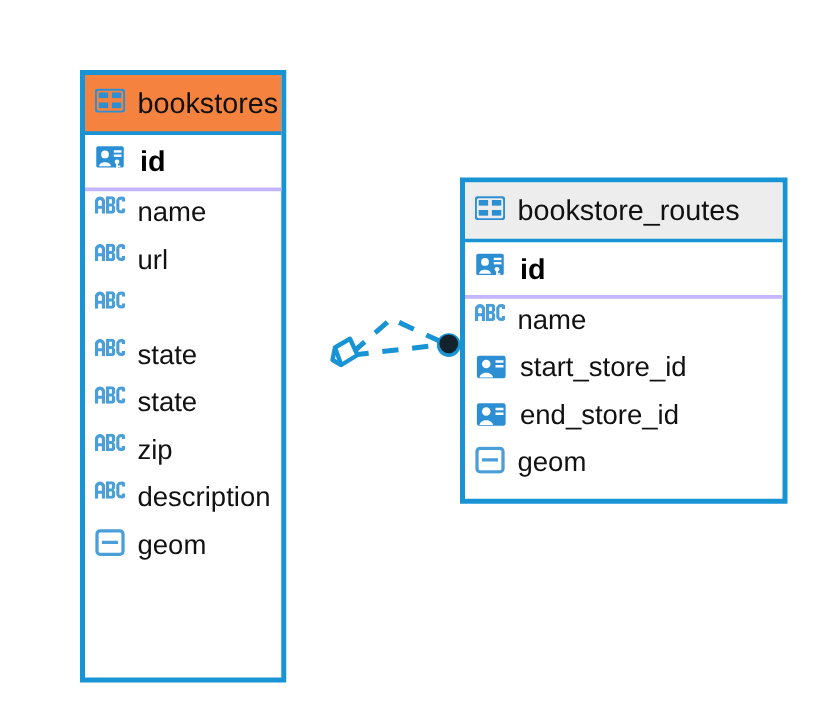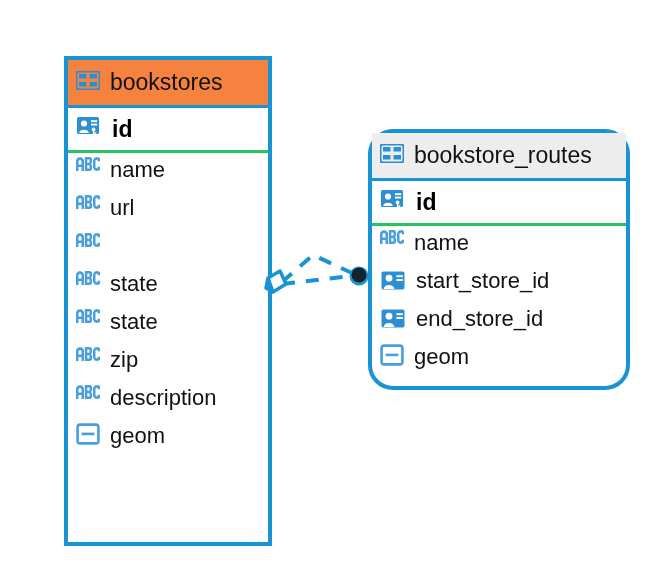--- a/index.html
+++ b/index.html
@@ -25,21 +25,21 @@
     border-bottom:3px solid #1894d4;
   }
   .entity-header.selected{background:#f5833f;}
   .entity-header.normal{background:#ededed;}
   .entity-title{
     font-size:23px;color:#111111;margin-left:10px;
     white-space:nowrap;letter-spacing:0px;
   }
   .pk-row{
     height:45px;display:flex;align-items:center;padding:0 8px;
-    box-sizing:border-box;border-bottom:3px solid #22c55e;
+    box-sizing:border-box;border-bottom:3px solid #c4b5fd;
     background:#ffffff;
   }
   .pk-label{font-size:23px;font-weight:bold;color:#000;margin-left:10px;}
   .fields{padding:4px 8px 6px 8px;}
   .field-row{
     height:38px;display:flex;align-items:flex-start;
   }
   .field-label{font-size:22px;color:#111;margin-left:10px;white-space:nowrap;}
 
   
@@ -50,21 +50,21 @@
   .ico-geom{width:24px;height:22px;}
 
   
   .connector{position:absolute;left:0;top:0;width:654px;height:570px;pointer-events:none;}
 </style>
 </head>
 <body>
 
 <div class="canvas">
 
-  <div class="entity" id="entity-0" style="left:64px;top:56px;width:208px;height:490px;">
+  <div class="entity" id="entity-0" style="left:64px;top:56px;width:165px;height:490px;">
 
     <div class="entity-header selected">
       <span class="ico">
         <svg class="ico-tbl" viewBox="0 0 24 19">
           <rect x="0.5" y="0.5" width="23" height="18" rx="2.5" fill="none" stroke="#2c8fd4" stroke-width="2"></rect>
           <rect x="3" y="3" width="7.5" height="4.5" fill="#2c8fd4"></rect>
           <rect x="13.5" y="3" width="7.5" height="4.5" fill="#2c8fd4"></rect>
           <rect x="3" y="11" width="7.5" height="4.5" fill="#2c8fd4"></rect>
           <rect x="13.5" y="11" width="7.5" height="4.5" fill="#2c8fd4"></rect>
         </svg>
@@ -165,21 +165,21 @@
             <svg class="ico ico-geom" viewBox="0 0 24 22">
               <rect x="1.6" y="1.6" width="20.8" height="18.8" rx="2.5" fill="#ffffff" stroke="#4a9fd8" stroke-width="2.6"></rect>
               <rect x="5.6" y="9.6" width="12.8" height="2.6" fill="#4a9fd8"></rect>
             </svg>
           </span>
           <span class="field-label">geom</span>
         </div>
       </div>
   </div>
 
-  <div class="entity" id="entity-1" style="left:368px;top:129px;width:262px;height:261px;border-radius:25px;">
+  <div class="entity" id="entity-1" style="left:368px;top:142px;width:262px;height:261px;">
 
     <div class="entity-header normal">
       <span class="ico">
         <svg class="ico-tbl" viewBox="0 0 24 19">
           <rect x="0.5" y="0.5" width="23" height="18" rx="2.5" fill="none" stroke="#2c8fd4" stroke-width="2"></rect>
           <rect x="3" y="3" width="7.5" height="4.5" fill="#2c8fd4"></rect>
           <rect x="13.5" y="3" width="7.5" height="4.5" fill="#2c8fd4"></rect>
           <rect x="3" y="11" width="7.5" height="4.5" fill="#2c8fd4"></rect>
           <rect x="13.5" y="11" width="7.5" height="4.5" fill="#2c8fd4"></rect>
         </svg>

